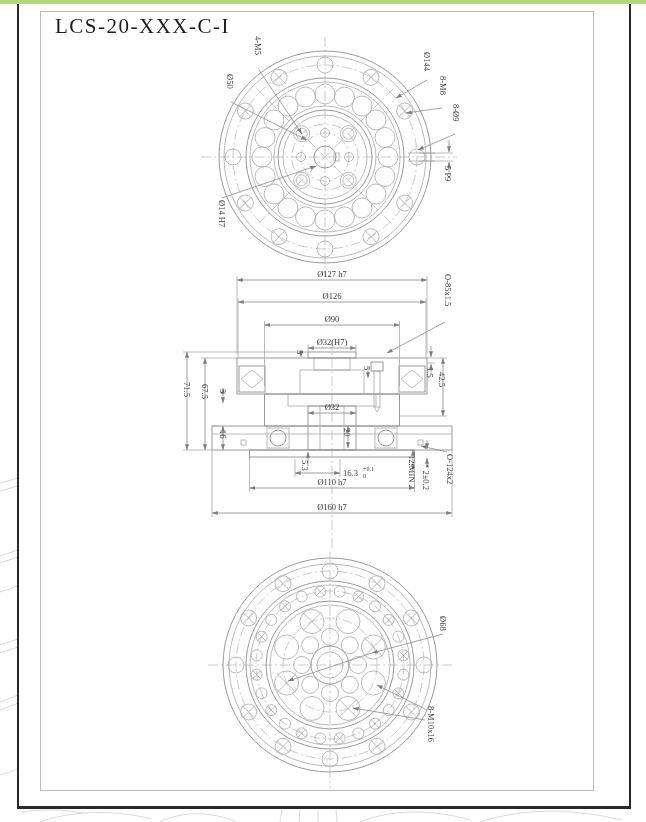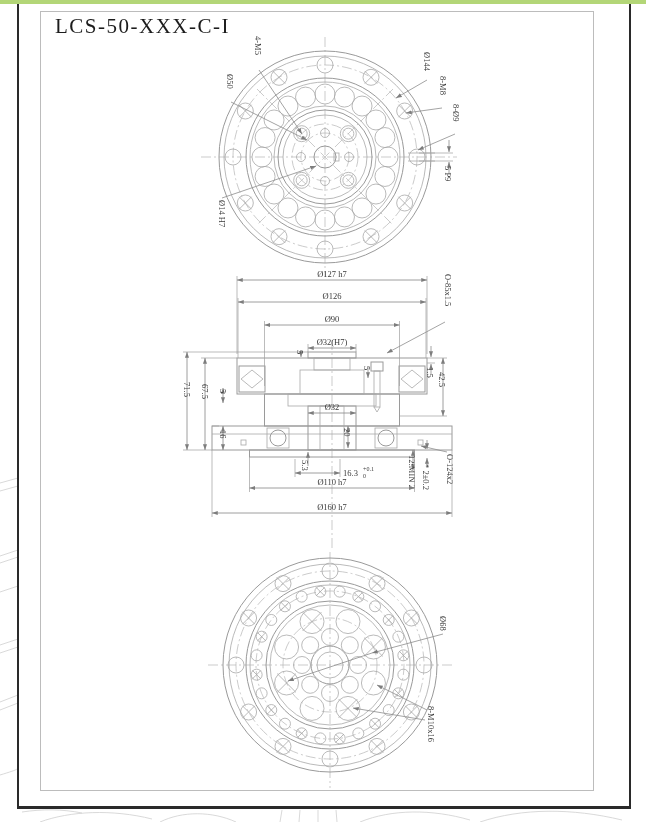--- a/index.html
+++ b/index.html
@@ -52,21 +52,21 @@
   <path class="decor" d="M480,822 C522,808 572,808 622,820"></path>
   <path class="decor" d="M22,812 C42,809 62,809 82,813"></path>
 </svg>
 
 <div class="green-top" style="background: rgb(179, 214, 119);"></div>
 <div class="frame-left" style="background: rgb(42, 42, 42);"></div>
 <div class="frame-right" style="background: rgb(42, 42, 42);"></div>
 <div class="frame-bottom" style="background: rgb(42, 42, 42);"></div>
 <div class="sheet"></div>
 
-<div id="drawing-title">LCS-50-XXX-C-I</div>
+<div id="drawing-title">LCS-20-XXX-C-I</div>
 
 <svg id="top-view" class="view" style="left:195px;top:28px;" width="270" height="250" viewBox="0 0 270 250">
   <defs>
     <marker id="ae" viewBox="0 0 10 10" refX="9" refY="5" markerWidth="8" markerHeight="8" orient="auto-start-reverse">
       <path d="M0,1.8 L9,5 L0,8.2 z" fill="#7d7d7d"></path>
     </marker>
   </defs>
 
   <line class="cl" x1="6" y1="129" x2="262" y2="129"></line>
   <line class="cl" x1="130" y1="9" x2="130" y2="249"></line>

